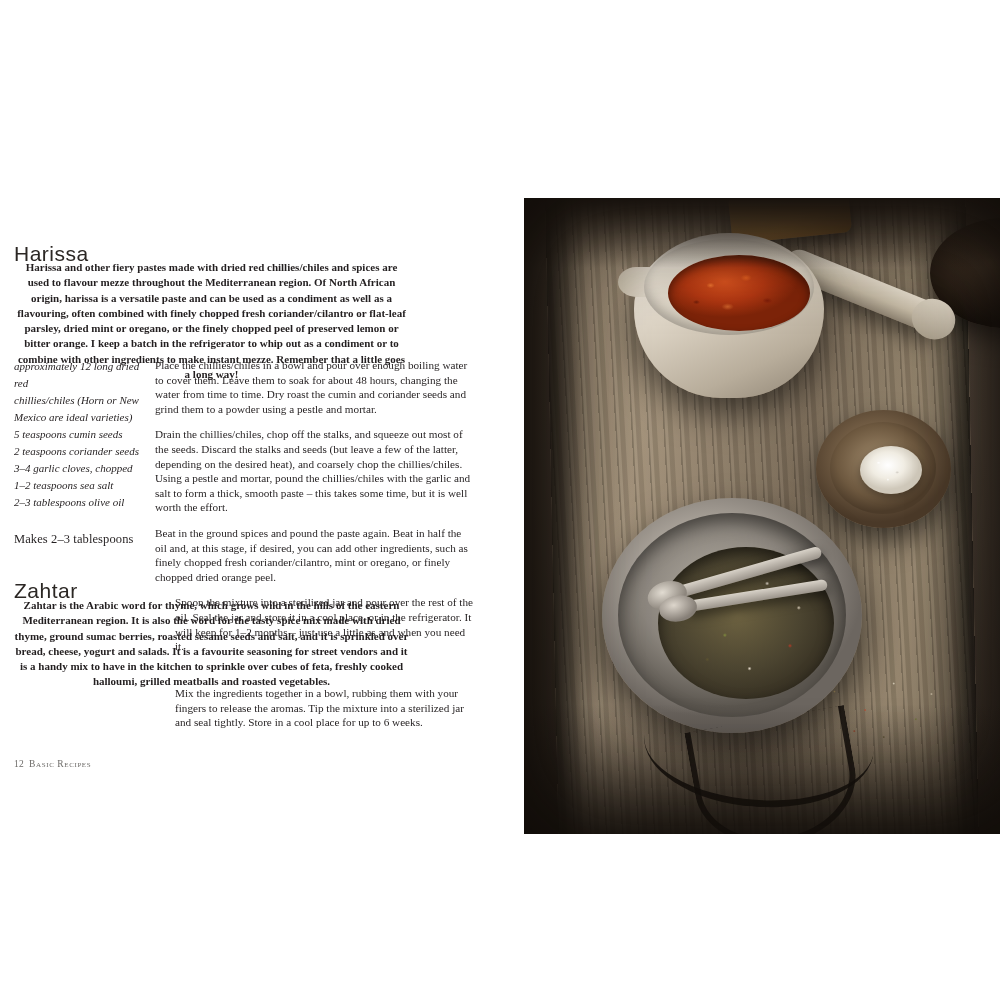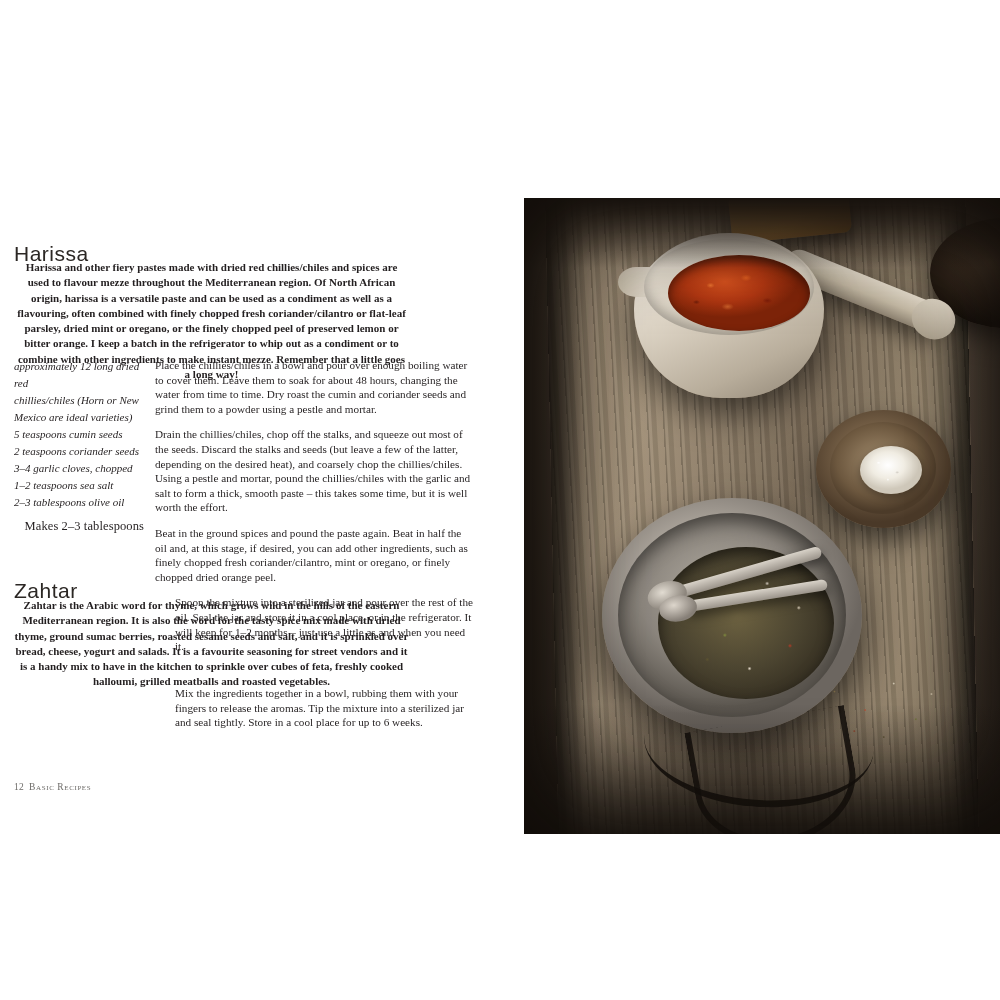--- a/index.html
+++ b/index.html
@@ -62,42 +62,41 @@
   }
   #harissa-ingredients { top: 358px; }
   #zahtar-ingredients  { top: 686px; }
 
   .ingredients .line { display: block; }
 
   .makes {
     display: block;
     font-style: normal;
     font-size: 12.5px;
-    margin-top: 7px;
+    margin-top: 20px;
     letter-spacing: 0.1px;
-    text-align: right;
   }
 
   .method {
     position: absolute;
     left: 155px;
     width: 320px;
     font-size: 11.2px;
     line-height: 14.6px;
     color: #231f20;
   }
   #harissa-method { top: 358px; }
   #zahtar-method  { top: 686px; }
   .method p { margin: 0 0 11px 0; }
   .method p:last-child { margin-bottom: 0; margin-left: 20px; }
 
   .folio {
     position: absolute;
     left: 14px;
-    top: 782px;
+    top: 759px;
     font-size: 9.5px;
     color: #6c6a67;
     letter-spacing: 0.3px;
     text-align: center;
   }
   .folio .num { margin-right: 5px; }
   .folio .cap {
     font-variant: small-caps;
     font-size: 9.5px;
     letter-spacing: 0.6px;

